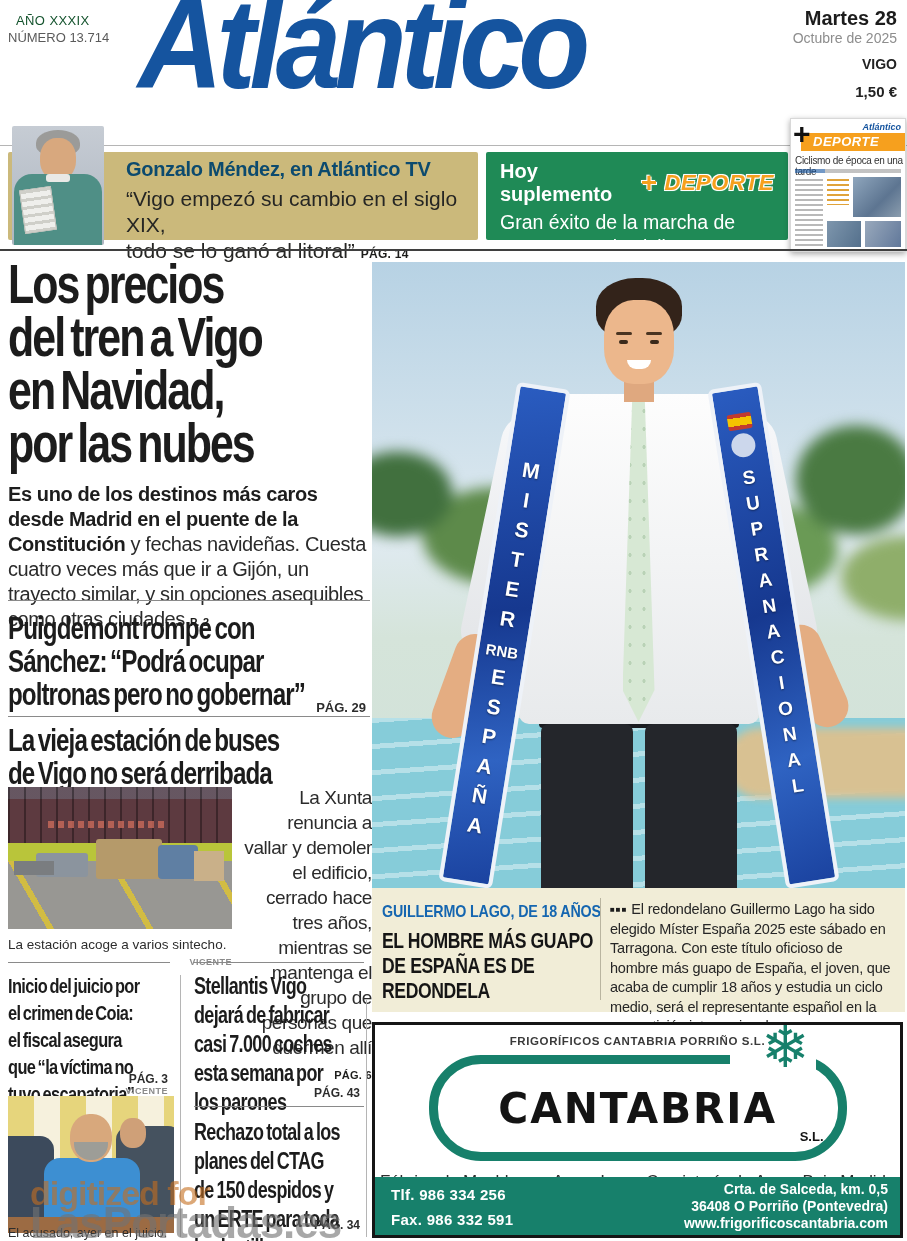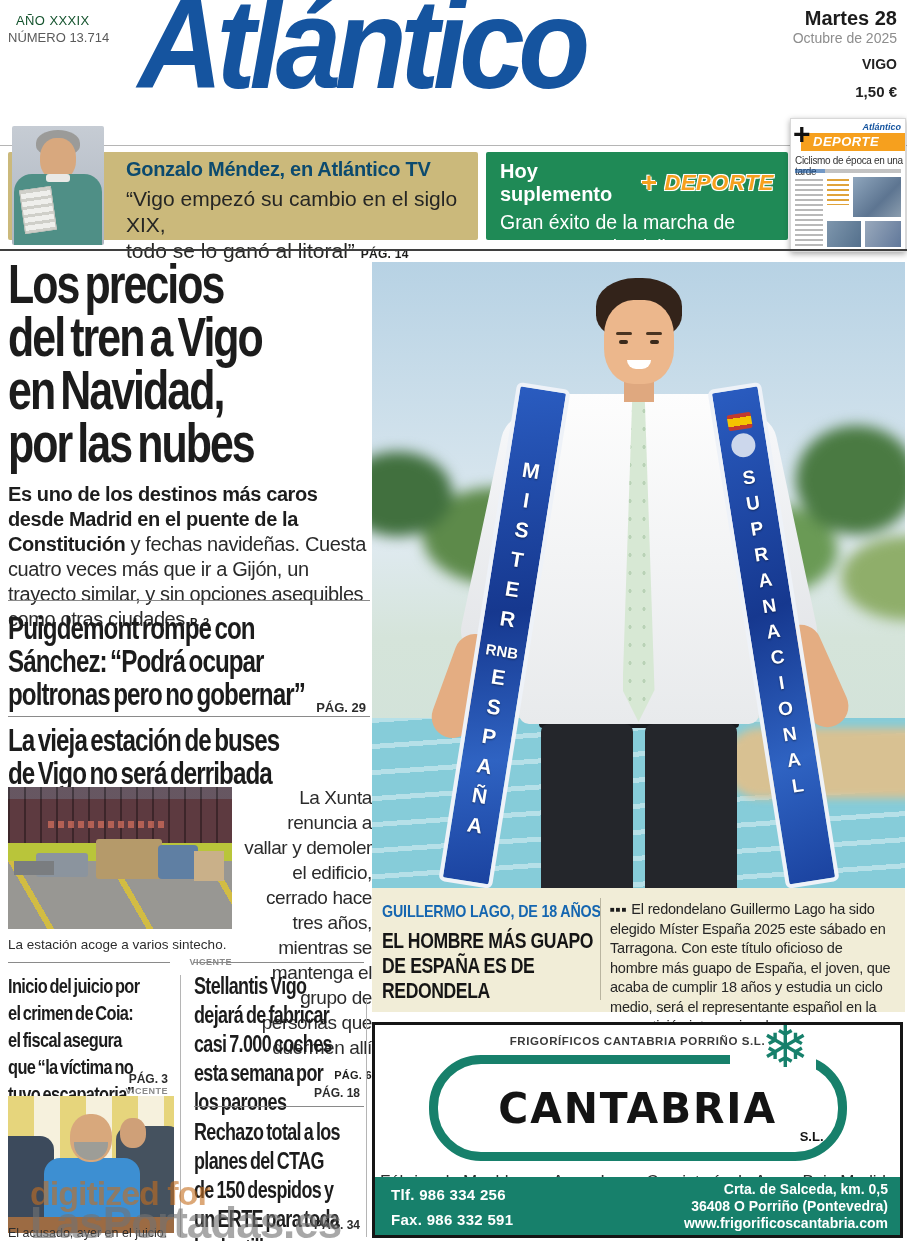--- a/index.html
+++ b/index.html
@@ -315,21 +315,21 @@
   </div>
   <div class="abs caption" style="left:8px;top:1226px;width:200px;font-size:12.5px;">El acusado, ayer en el juicio.</div>
 
   <div class="abs h3" style="left:194px;top:972px;width:172px;">
     <span class="fit" style="font-size:23px;line-height:29px;">Stellantis Vigo</span>
     <span class="fit" style="font-size:23px;line-height:29px;">dejará de fabricar</span>
     <span class="fit" style="font-size:23px;line-height:29px;">casi 7.000 coches</span>
     <span class="fit" style="font-size:23px;line-height:29px;">esta semana por</span>
     <span class="fit" style="font-size:23px;line-height:29px;">los parones</span>
   </div>
-  <div class="abs pg-right" style="left:194px;top:1086px;width:166px;font-size:12px;">PÁG. 18</div>
+  <div class="abs pg-right" style="left:194px;top:1086px;width:166px;font-size:12px;">PÁG. 43</div>
   <div class="rule" style="left:194px;top:1106px;width:170px;height:1px;"></div>
 
   <div class="abs h3" style="left:194px;top:1118px;width:172px;">
     <span class="fit" style="font-size:23px;line-height:29px;">Rechazo total a los</span>
     <span class="fit" style="font-size:23px;line-height:29px;">planes del CTAG</span>
     <span class="fit" style="font-size:23px;line-height:29px;">de 150 despidos y</span>
     <span class="fit" style="font-size:23px;line-height:29px;">un ERTE para toda</span>
     <span class="fit" style="font-size:23px;line-height:29px;">la plantilla</span>
   </div>
   <div class="abs pg-right" style="left:194px;top:1218px;width:166px;font-size:12px;">PÁG. 34</div>

